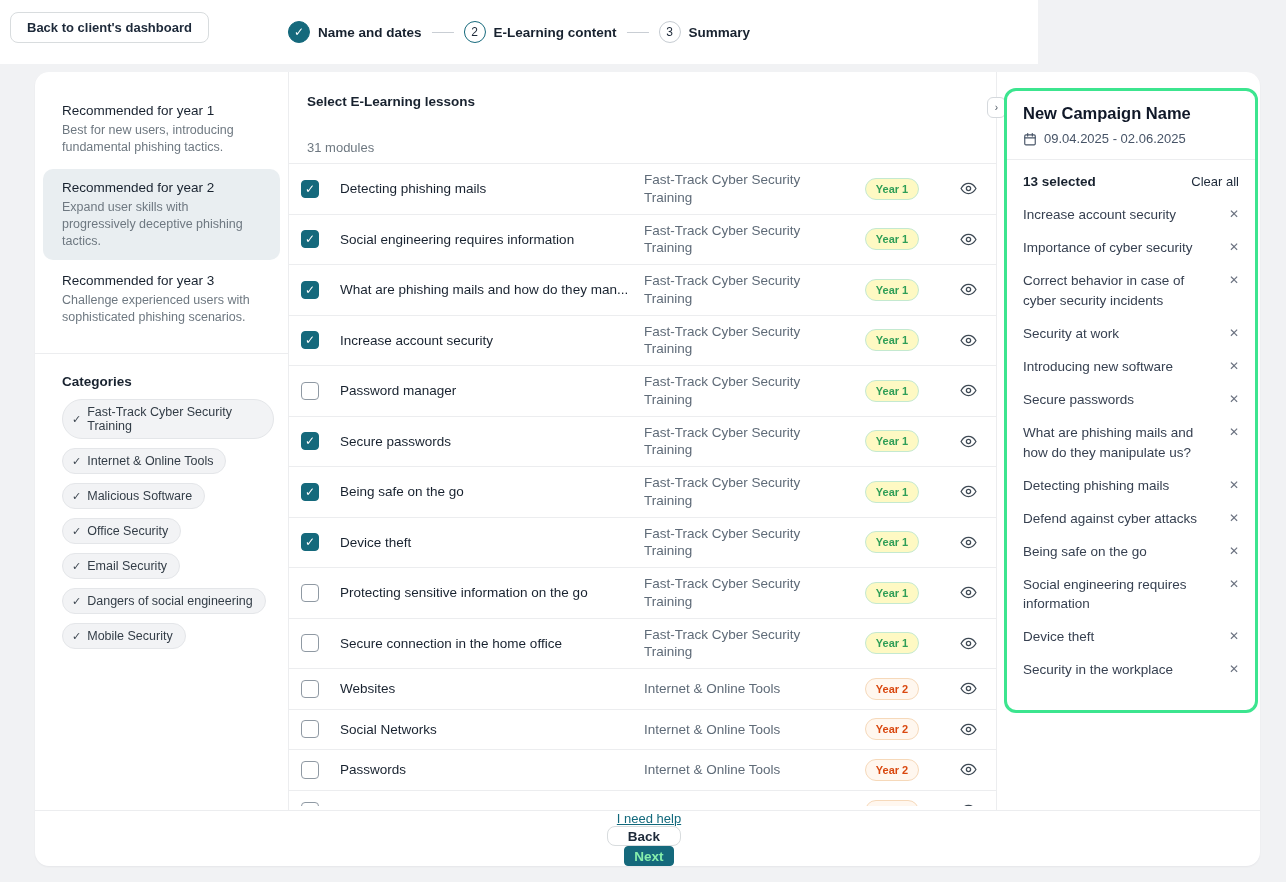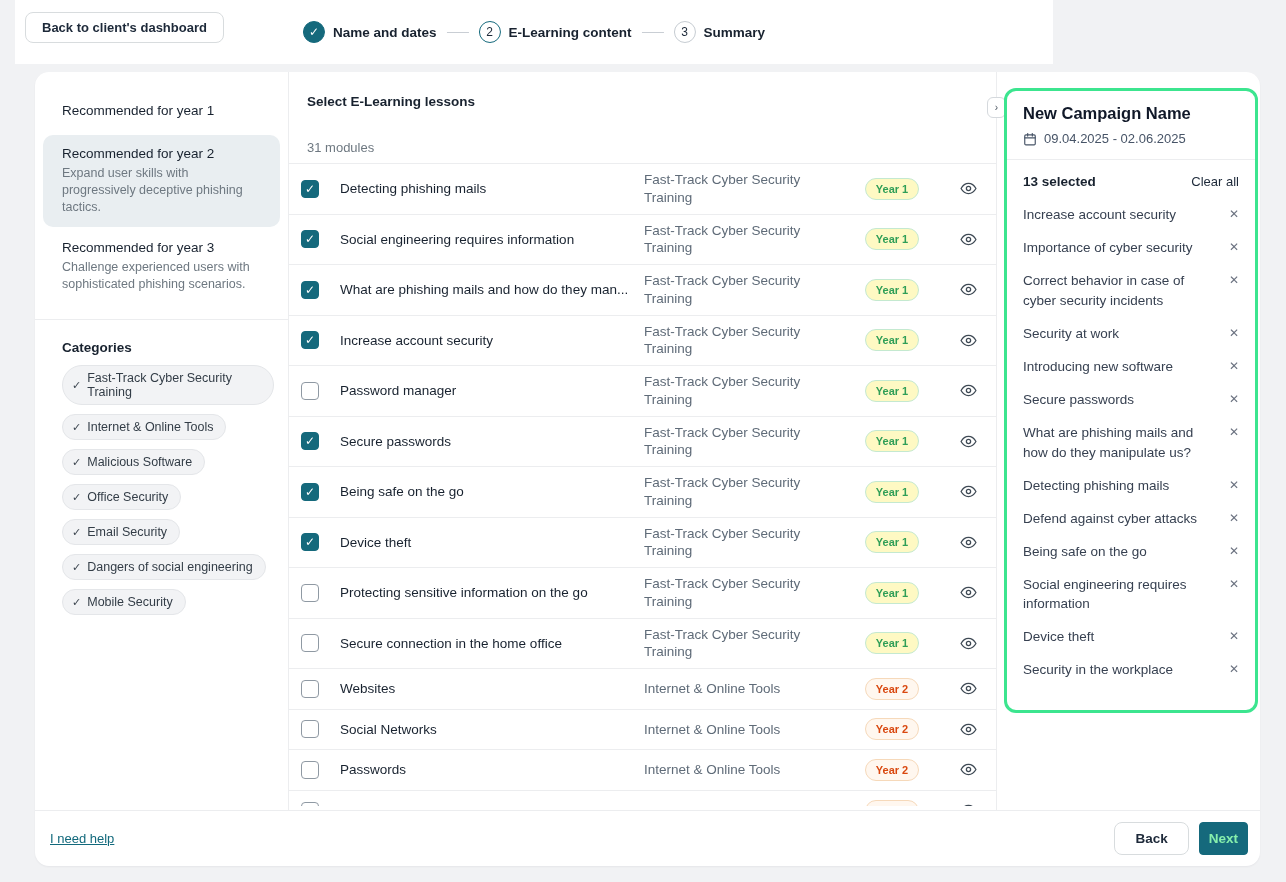--- a/index.html
+++ b/index.html
@@ -1,19 +1,19 @@
 <!DOCTYPE html>
 <html><head>
 <meta charset="utf-8">
 <style>
   * { margin:0; padding:0; box-sizing:border-box; }
   html,body { width:1286px; height:882px; font-family:"Liberation Sans","DejaVu Sans",sans-serif; background:#f1f2f4; color:#1d2939; overflow:hidden; }
 
   
-  .topbar { position:absolute; left:15px; top:0; width:1038px; height:64px; background:#ffffff; }
+  .topbar { position:absolute; left:0; top:0; width:1038px; height:64px; background:#ffffff; }
   .back-btn { position:absolute; left:10px; top:12px; height:31px; padding:0 16px; background:#fff; border:1px solid #d8dcde; border-radius:8px; font-size:13px; font-weight:600; color:#1d2939; cursor:pointer; font-family:inherit; }
   .stepper { position:absolute; left:50%; top:0; transform:translateX(-50%); height:64px; display:flex; align-items:center; gap:10px; white-space:nowrap; }
   .step { display:flex; align-items:center; gap:8px; cursor:pointer; }
   .step-circle { width:22px; height:22px; border-radius:50%; display:flex; align-items:center; justify-content:center; font-size:12px; font-weight:500; color:#1d2939; border:1.5px solid #c6ccd2; background:#fff; }
   .step-circle.completed { background:#15697c; border-color:#15697c; color:#fff; }
   .step-circle.active { border-color:#15697c; }
   .step-circle .check { display:none; font-size:12px; color:#fff; }
   .step-circle.completed .check { display:block; }
   .step-label { font-size:13.5px; font-weight:600; color:#18222f; }
   .step-dash { width:22px; height:1px; background:#c9ced4; }
@@ -64,21 +64,21 @@
   .cal-icon { width:14px; height:14px; color:#475467; }
   .summary-divider { border-top:1px solid #ecedef; margin:13px -16px 14px -16px; }
   .selected-head { display:flex; align-items:center; justify-content:space-between; margin-bottom:16px; }
   .selected-count { font-size:13.5px; font-weight:700; color:#18222f; }
   .clear-all { font-size:13px; font-weight:500; color:#1d2939; background:none; border:none; cursor:pointer; font-family:inherit; }
   .sel-item { display:flex; align-items:flex-start; margin-bottom:13.5px; }
   .sel-label { flex:1; font-size:13.5px; color:#374151; line-height:1.45; padding-right:8px; }
   .sel-x { color:#6b7280; font-size:12px; cursor:pointer; padding-top:2px; }
 
   
-  .card-footer { height:56px; border-top:1px solid #ecedef; display:flex; align-items:center; padding:0 12px 0 15px; }
+  .card-footer { height:56px; border-top:1px solid #ecedef; display:flex; align-items:center; padding:0 12px 0 15px;flex-direction:column; }
   .help-link { font-size:13px; color:#12697c; text-decoration:underline; cursor:pointer; }
   .footer-spacer { flex:1; }
   .btn-back { height:33px; padding:0 20px; background:#fff; border:1px solid #d8dcde; border-radius:8px; font-size:13.5px; font-weight:600; color:#1d2939; cursor:pointer; margin-right:10px; font-family:inherit; }
   .btn-next { height:33px; padding:0 9px; background:#15697c; border:1px solid #15697c; border-radius:4px; font-size:13.5px; font-weight:600; color:#86efac; cursor:pointer; font-family:inherit; }
 </style>
 </head>
 <body>
 
 <div class="topbar">
   <button class="back-btn">Back to client's dashboard</button>
@@ -108,20 +108,21 @@
       </div>
   </div>
 </div>
 
 <div class="card">
   <div class="card-body">
 
     <div class="sidebar">
       <div class="rec-item">
           <div class="rec-title">Recommended for year 1</div>
+          <div class="rec-desc">Best for new users, introducing fundamental phishing tactics.</div>
         </div>
         <div class="rec-item selected">
           <div class="rec-title">Recommended for year 2</div>
           <div class="rec-desc">Expand user skills with progressively deceptive phishing tactics.</div>
         </div>
         <div class="rec-item">
           <div class="rec-title">Recommended for year 3</div>
           <div class="rec-desc">Challenge experienced users with sophisticated phishing scenarios.</div>
         </div>
       <div class="sidebar-divider"></div>

